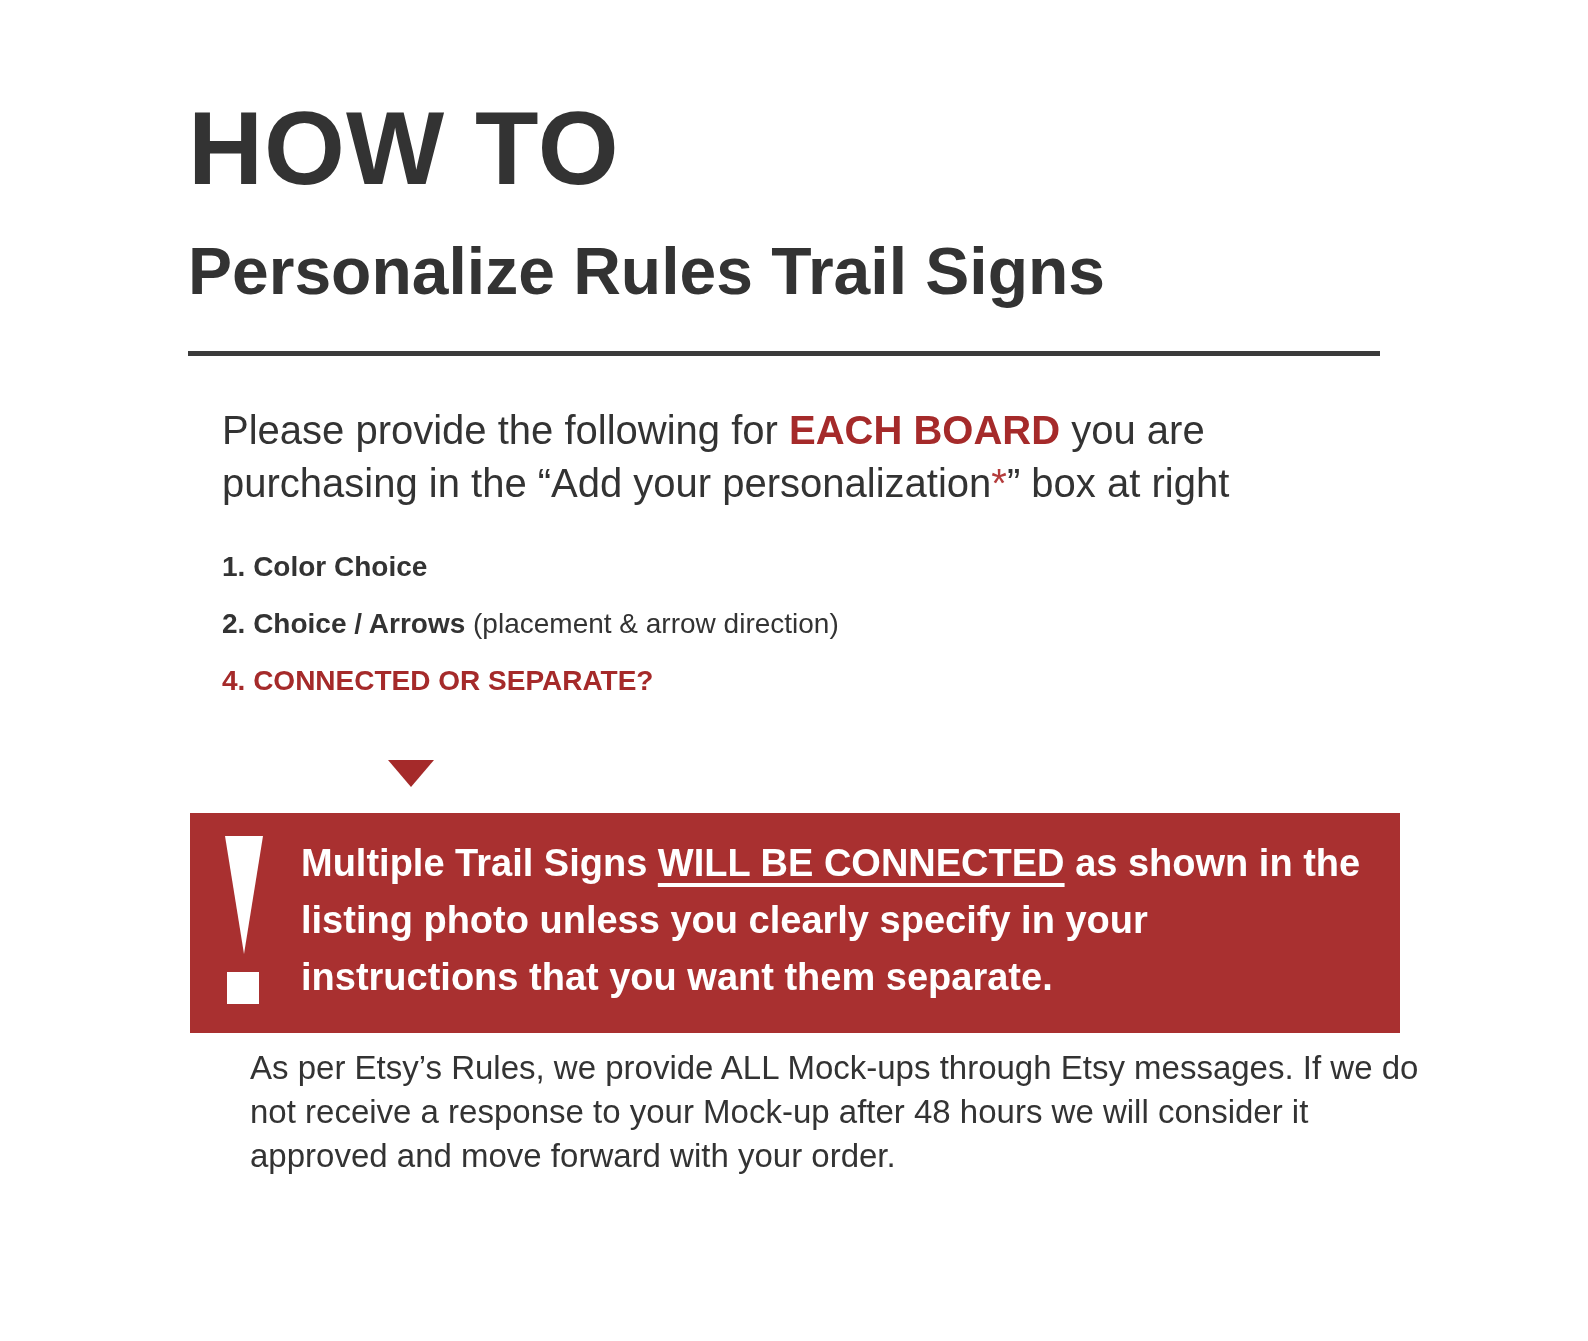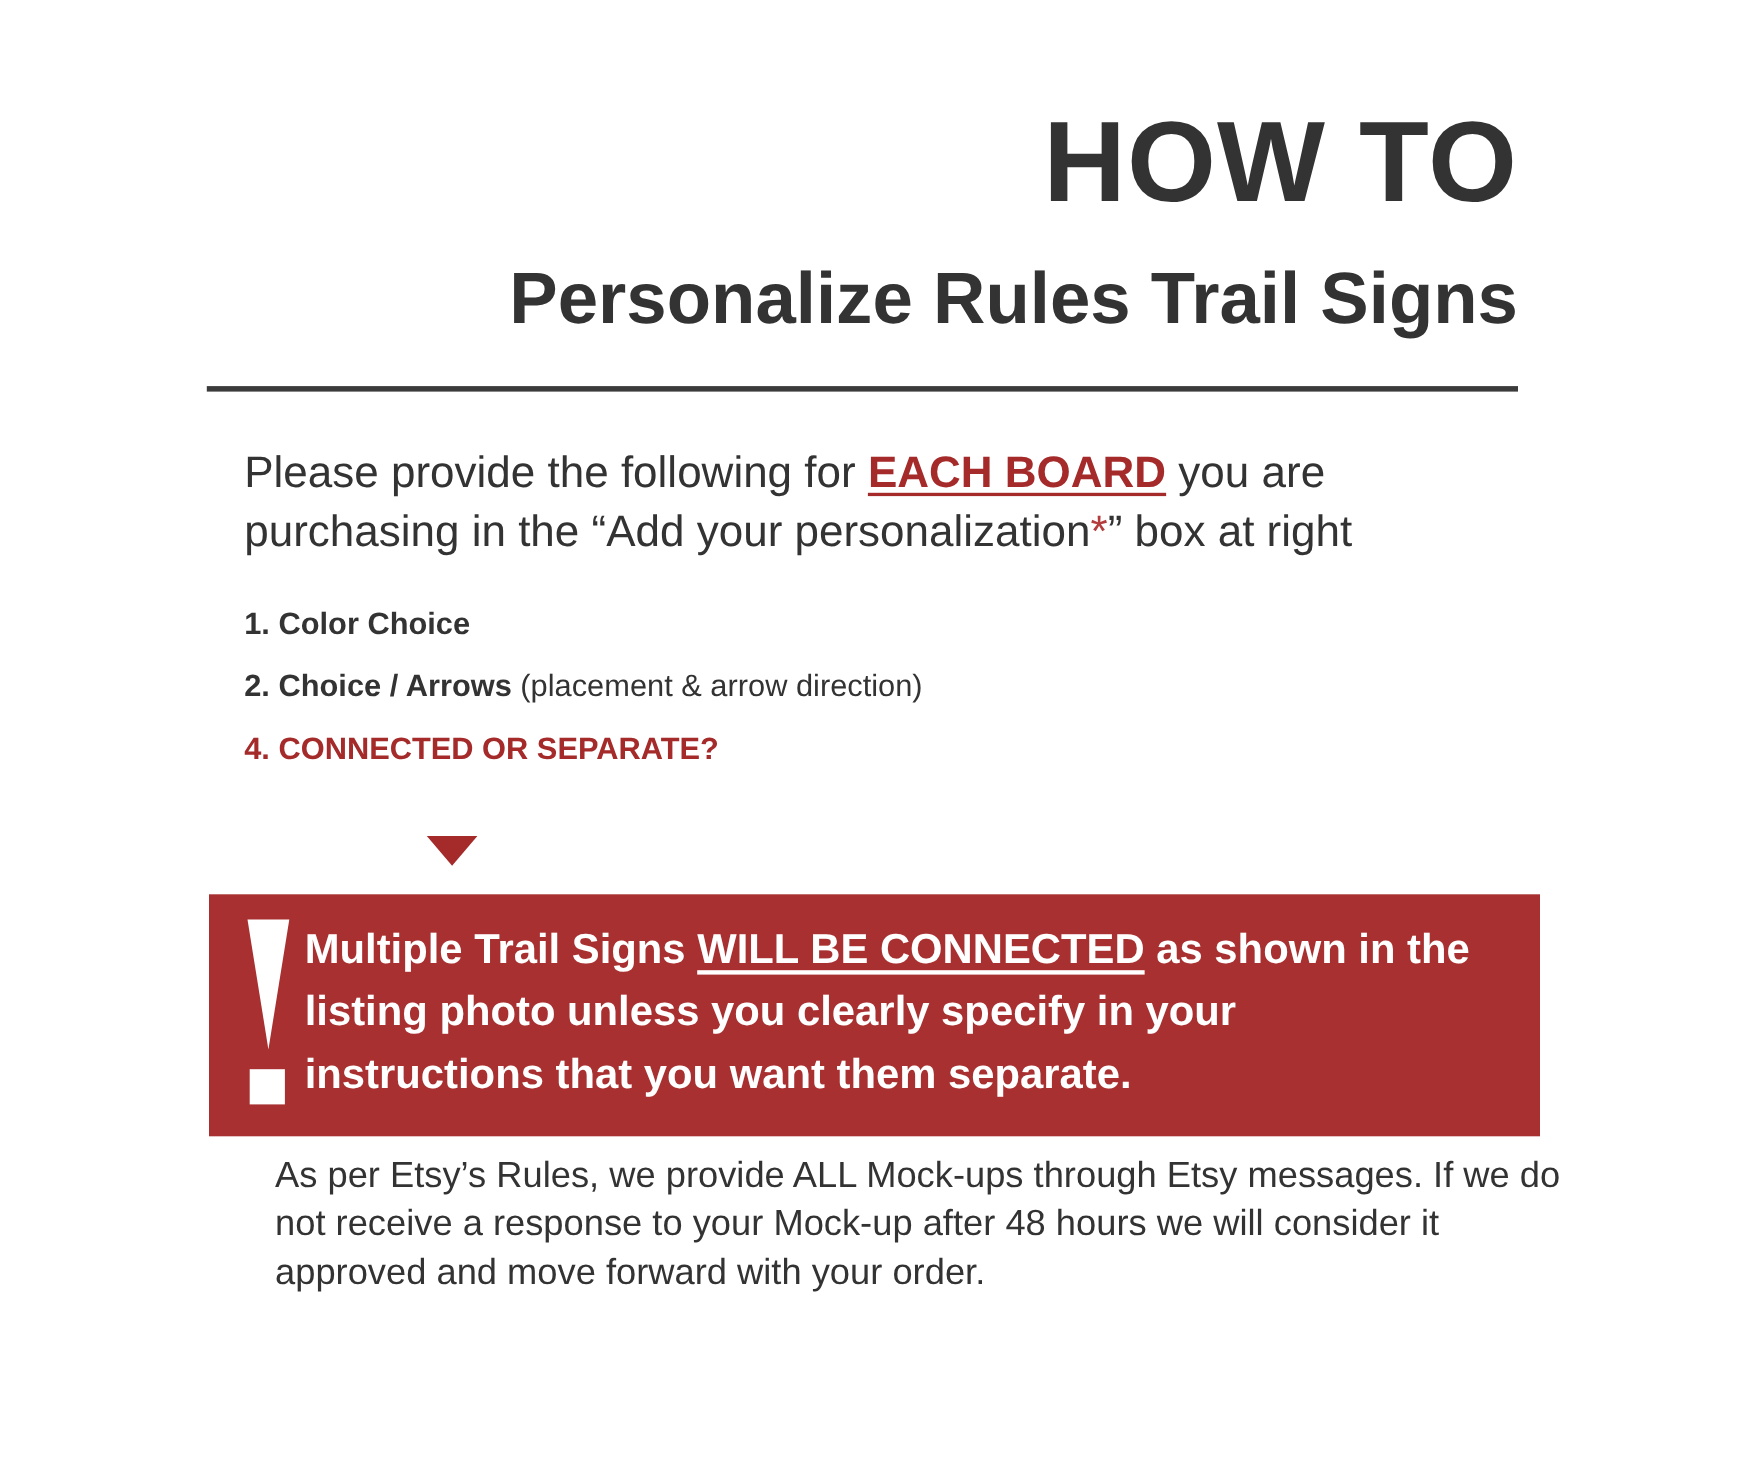--- a/index.html
+++ b/index.html
@@ -21,21 +21,21 @@
     height: 1341px;
     background: #ffffff;
   }
 
   
   .header {
     position: absolute;
     left: 188px;
     top: 96px;
     width: 1192px;
-    text-align: right;
+    text-align: left;
   }
   .title-main {
     font-size: 104px;
     font-weight: bold;
     line-height: 1.0;
     letter-spacing: 1px;
     color: #333333;
     margin: 0;
     white-space: nowrap;
   }
@@ -63,21 +63,20 @@
     left: 222px;
     top: 404px;
     width: 1180px;
     font-size: 40px;
     line-height: 53px;
     color: #333333;
   }
   .intro .em-red {
     color: #a52a2a;
     font-weight: bold;
-    text-decoration: underline;
     text-underline-offset: 5px;
     text-decoration-thickness: 3px;
   }
   .intro .star {
     color: #b43c3c;
   }
 
   
   .list {
     position: absolute;
@@ -152,20 +151,21 @@
     width: 32px;
     height: 32px;
     background: #ffffff;
   }
   .warn-text {
     color: #ffffff;
     font-size: 38px;
     font-weight: bold;
     line-height: 57px;
     margin-top: 22px;
+    margin-left: 24px;
     width: 1070px;
   }
   .warn-text .underline-w {
     text-decoration: underline;
     text-decoration-thickness: 4px;
     text-underline-offset: 7px;
   }
   .warn-text .regular {
     font-weight: bold;
   }

